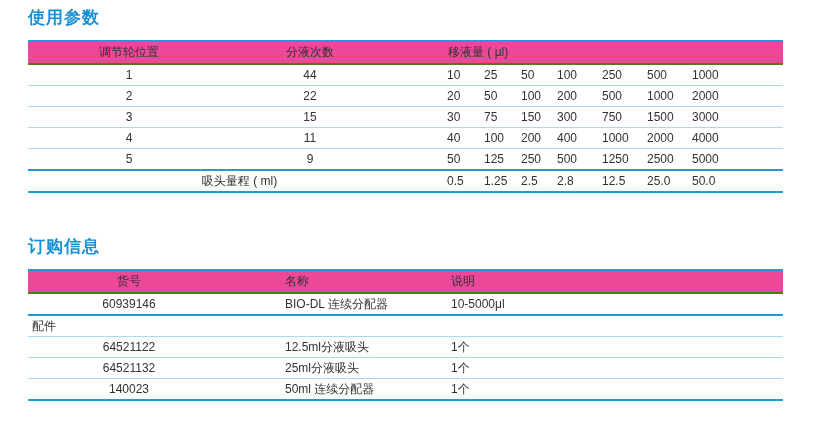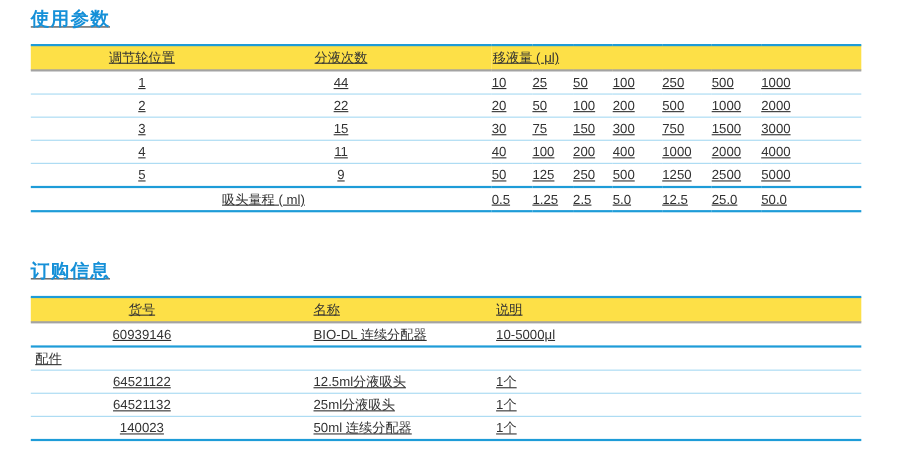--- a/index.html
+++ b/index.html
@@ -9,21 +9,20 @@
     width: 836px;
     height: 429px;
     overflow: hidden;
     font-family: "Liberation Sans", "DejaVu Sans", sans-serif;
     color: #323232;
   }
   .sheet {
     position: relative;
     width: 764px;
     height: 429px;
-    text-decoration: underline;
   }
   .section-title {
     color: #1590d8;
     font-size: 17px;
     font-weight: bold;
     line-height: 22px;
     margin: 0 0 0 28px;
     letter-spacing: 1px;
   }
   .title-usage   { padding-top: 7px; }
@@ -31,23 +30,23 @@
 
   table {
     border-collapse: collapse;
     table-layout: fixed;
     width: 755px;
     margin: 11px 0 0 28px;
     font-size: 12px;
     color: #323232;
   }
   thead tr {
-    background: #fde047;
+    background: #ec4899;
     border-top: 2px solid #1e9cd8;
-    border-bottom: 2px solid #a3a3a3;
+    border-bottom: 2px solid #4d7c0f;
   }
   th {
     font-weight: normal;
     height: 21px;
     padding: 0;
     color: #323232;
   }
   td {
     height: 20px;
     padding: 0;
@@ -148,21 +147,21 @@
           <td class="c-vol">500</td>
           <td class="c-vol">1250</td>
           <td class="c-vol">2500</td>
           <td class="c-vol">5000</td>
         </tr>
         <tr class="strong-sep">
           <td class="c-range" colspan="2">吸头量程 ( ml)</td>
           <td class="c-vol">0.5</td>
           <td class="c-vol">1.25</td>
           <td class="c-vol">2.5</td>
-          <td class="c-vol">5.0</td>
+          <td class="c-vol">2.8</td>
           <td class="c-vol">12.5</td>
           <td class="c-vol">25.0</td>
           <td class="c-vol">50.0</td>
         </tr>
       </tbody>
   </table>
 
   <h2 class="section-title title-order">订购信息</h2>
 
   <table>

